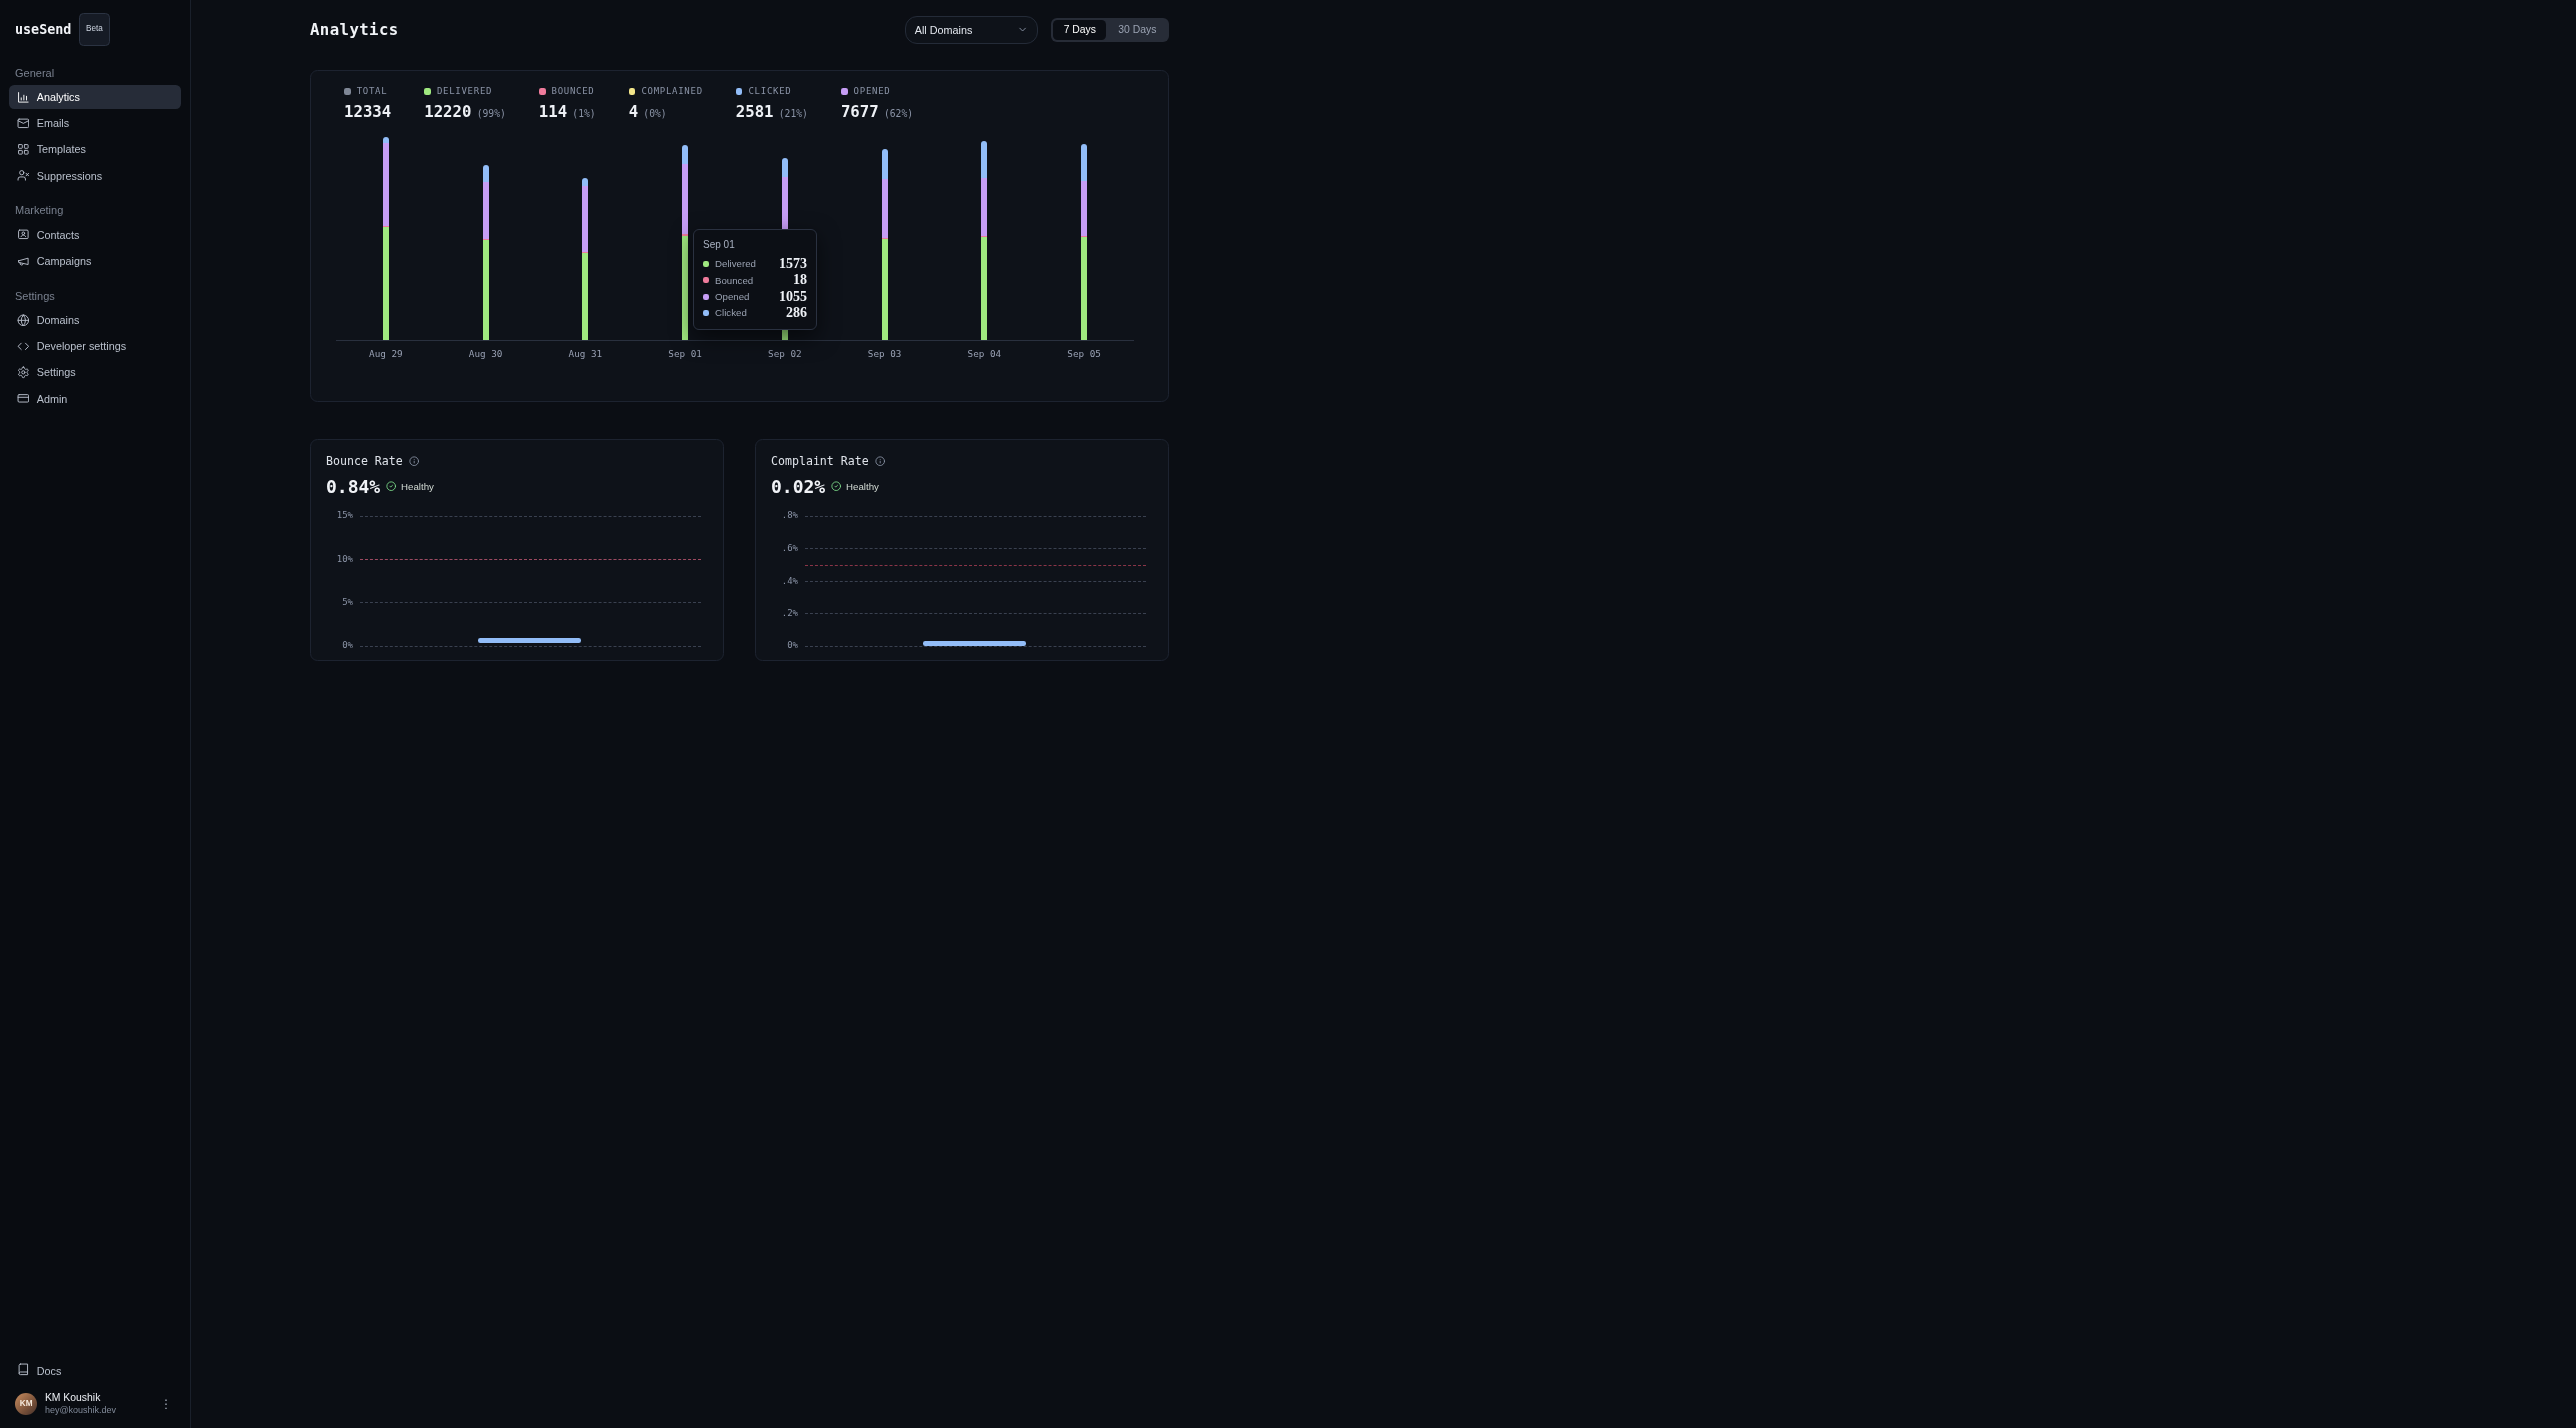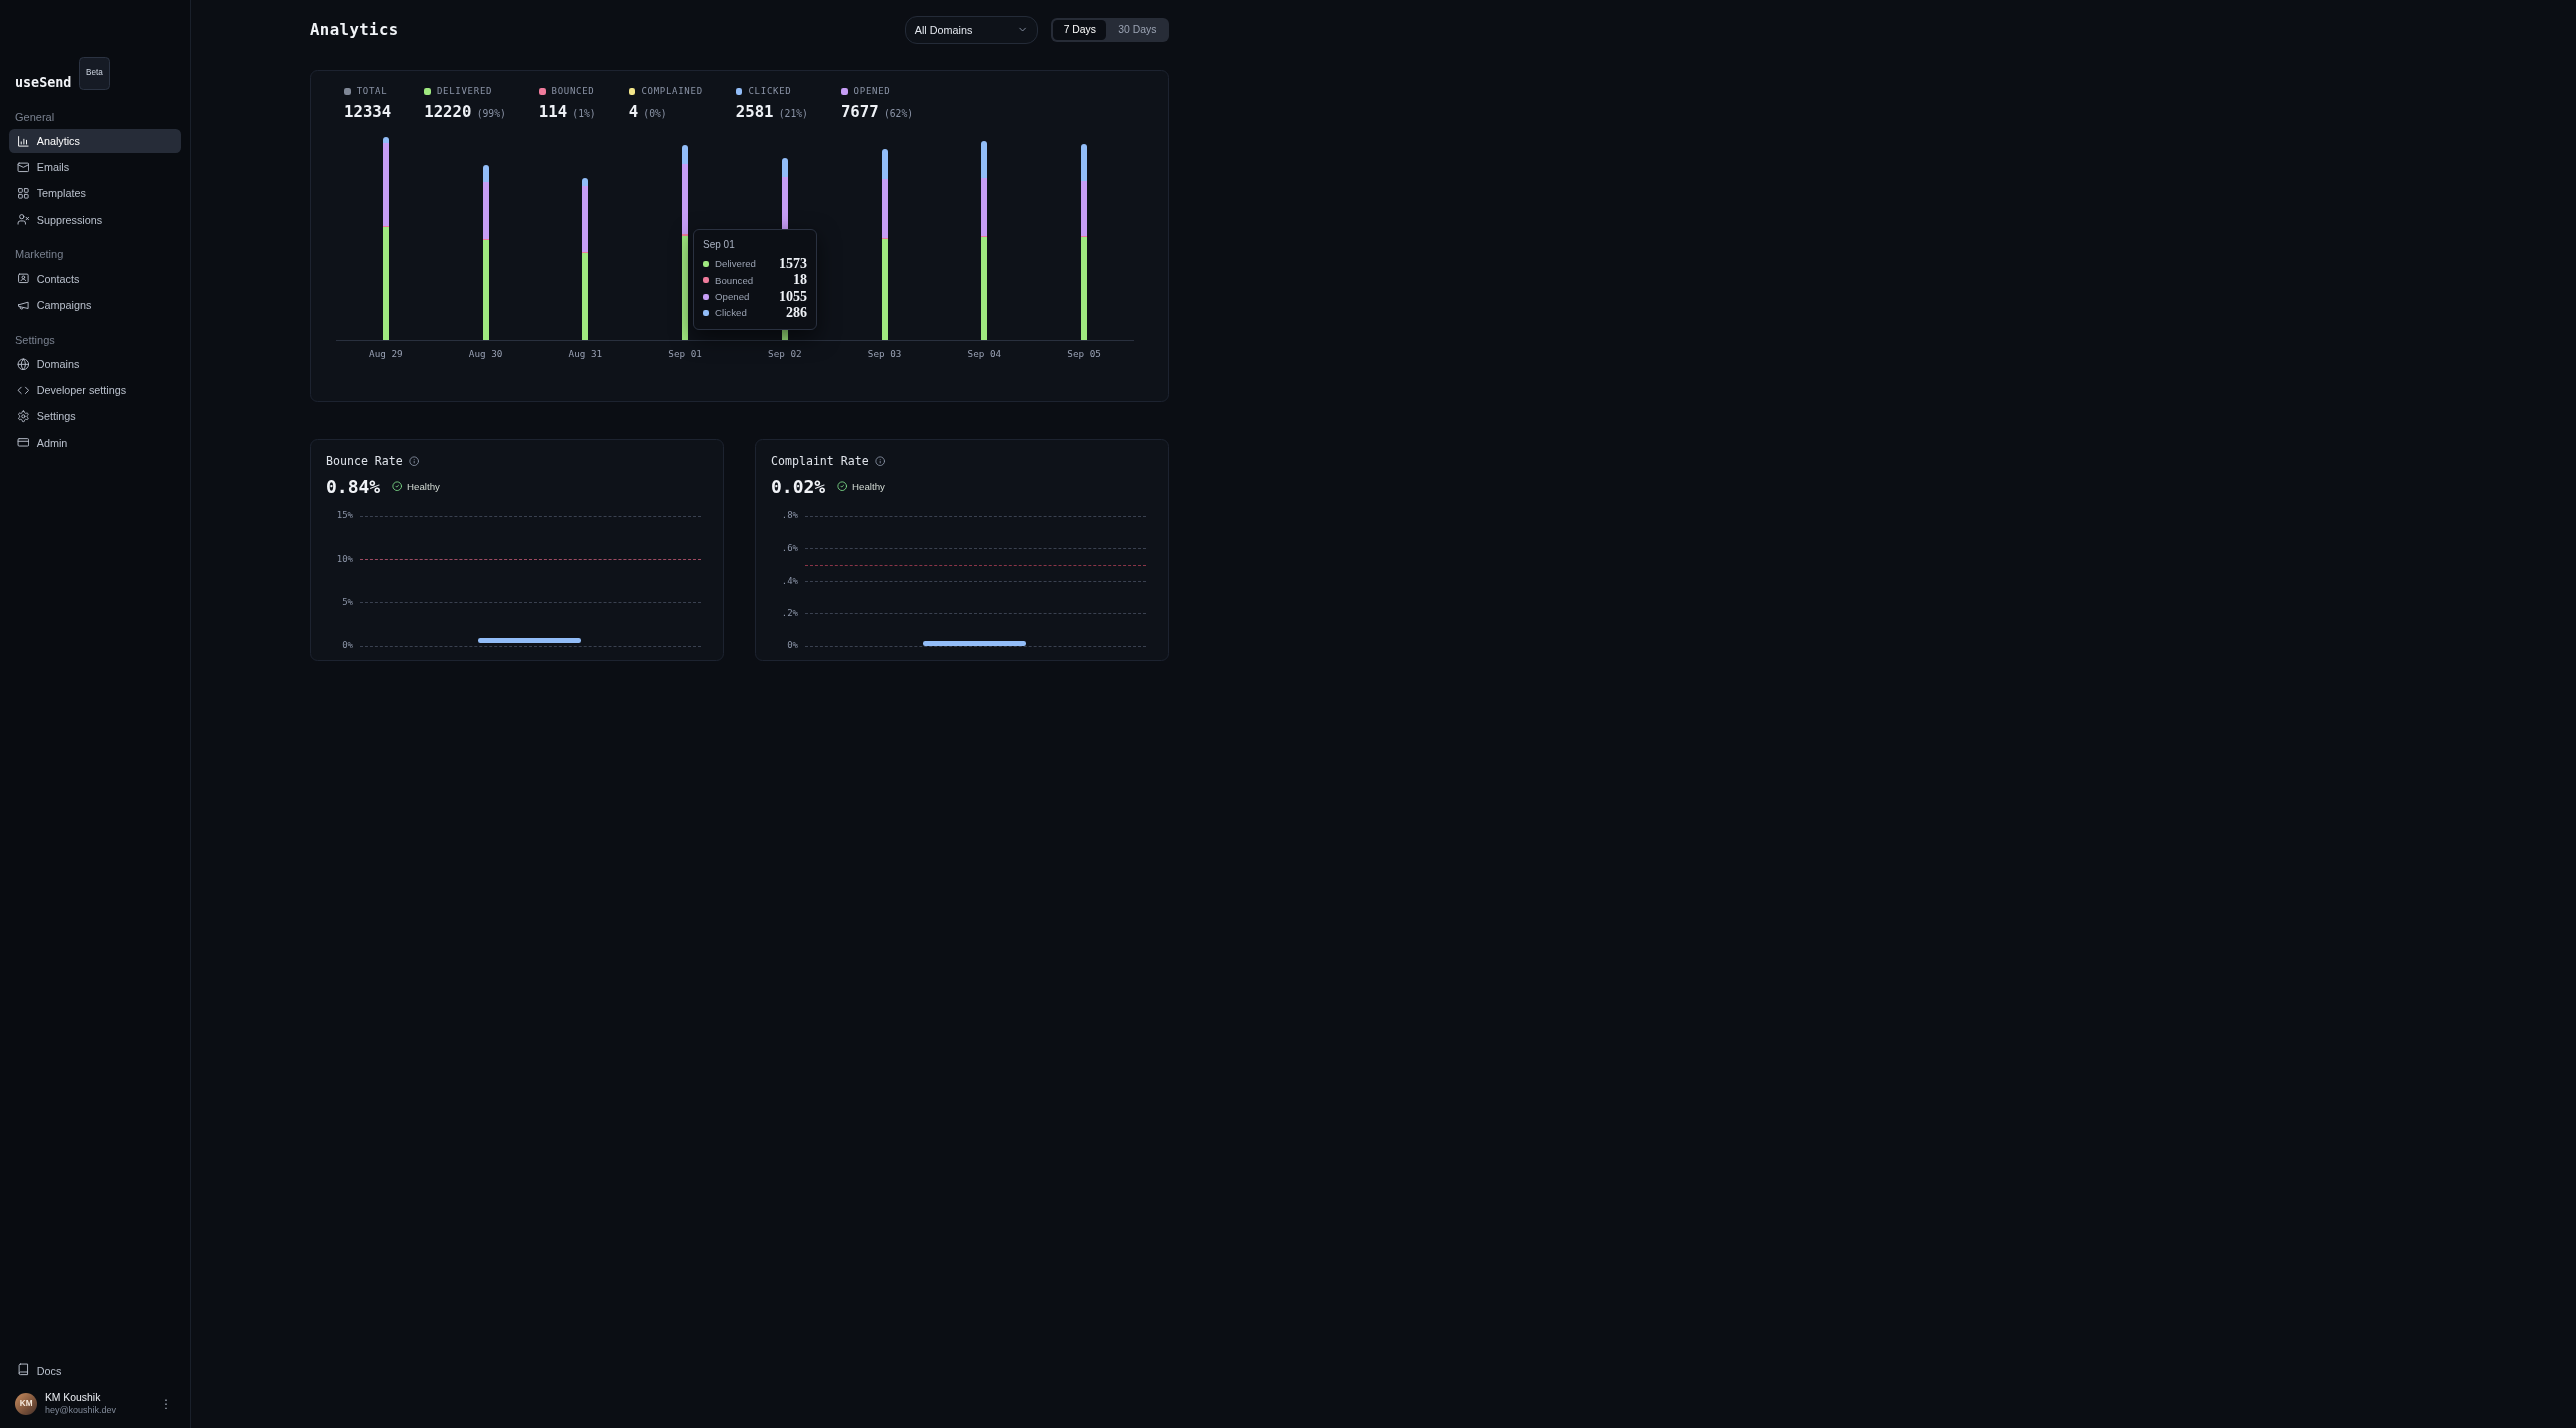--- a/index.html
+++ b/index.html
@@ -10,21 +10,21 @@
     font-family:"Liberation Sans", sans-serif;
     font-size:10.4px;
   }
 
   
   .sidebar {
     position:fixed; left:0; top:0; bottom:0; width:191px;
     background:#090c11; border-right:0.7px solid #1a202b;
     display:flex; flex-direction:column; padding:10.4px 9px 7.5px 9px;
   }
-  .logo-row { display:flex; align-items:flex-end; gap:7.5px; padding:3px 6px 4.5px 6px;margin-top:44px; }
+  .logo-row { display:flex; align-items:center; gap:7.5px; padding:3px 6px 4.5px 6px; }
   .logo-text { font-family:"DejaVu Sans Mono","Liberation Mono",monospace; font-weight:bold; font-size:13.4px; color:#f2f4f8; }
   .beta-badge {
     font-size:8.2px; color:#cdd4e0; background:#161b25; border:0.7px solid #2b3342;
     border-radius:4.5px; padding:10px 6px; line-height:10.4px;
   }
   .section-label { margin:16.4px 6px 6px 6px; font-size:11px; color:#79818f; }
   .nav-item {
     display:flex; align-items:center; gap:7.5px; padding:6px 7.5px; border-radius:5.2px;
     color:#b9c0cc; font-size:10.8px; cursor:pointer; margin-bottom:1.5px;
   }
@@ -99,21 +99,21 @@
   .tooltip-dot { width:6px; height:6px; border-radius:2.2px; flex:0 0 auto; }
   .tooltip-label { font-size:9.7px; color:#9aa2b2; flex:1; }
   .tooltip-value { font-family:Liberation Serif, serif; font-size:14px; color:#eef1f6; font-weight:bold; }
 
   
   .rate-row { margin-top:37px; display:flex; gap:31px; }
   .rate-card { flex:1; height:222px; padding:13.4px 15px; position:relative; }
   .rate-title-row { display:flex; align-items:center; gap:6px; }
   .rate-title { font-family:"DejaVu Sans Mono","Liberation Mono",monospace; font-size:11.6px; color:#dfe3ea; }
   .info-icon { color:#8a93a6; display:flex; cursor:pointer; }
-  .rate-value-row { margin-top:7.5px; display:flex; align-items:center; gap:12px; height:22.4px; }
+  .rate-value-row { margin-top:7.5px; display:flex; align-items:center; gap:6px; height:22.4px; }
   .rate-value { font-family:"DejaVu Sans Mono","Liberation Mono",monospace; font-size:18px; font-weight:bold; color:#f1f3f7; }
   .health-badge { display:flex; align-items:center; gap:4.5px; font-size:9.7px; color:#d3dbd4; }
   .health-badge svg { color:#7ddc8a; }
   .rate-chart { position:relative; height:143px; margin-top:12px; }
   .rate-plot { position:absolute; left:34px; right:7.5px; top:6px; height:130px; }
   .grid-line { position:absolute; left:0; right:0; border-top:0.7px dashed #3a4150; }
   .grid-line.threshold { border-top:0.7px dashed rgba(240,82,111,0.55); }
   .y-tick {
     position:absolute; left:0; width:27px; text-align:right;
     font-family:"DejaVu Sans Mono","Liberation Mono",monospace; font-size:9px; color:#8a93a6;

